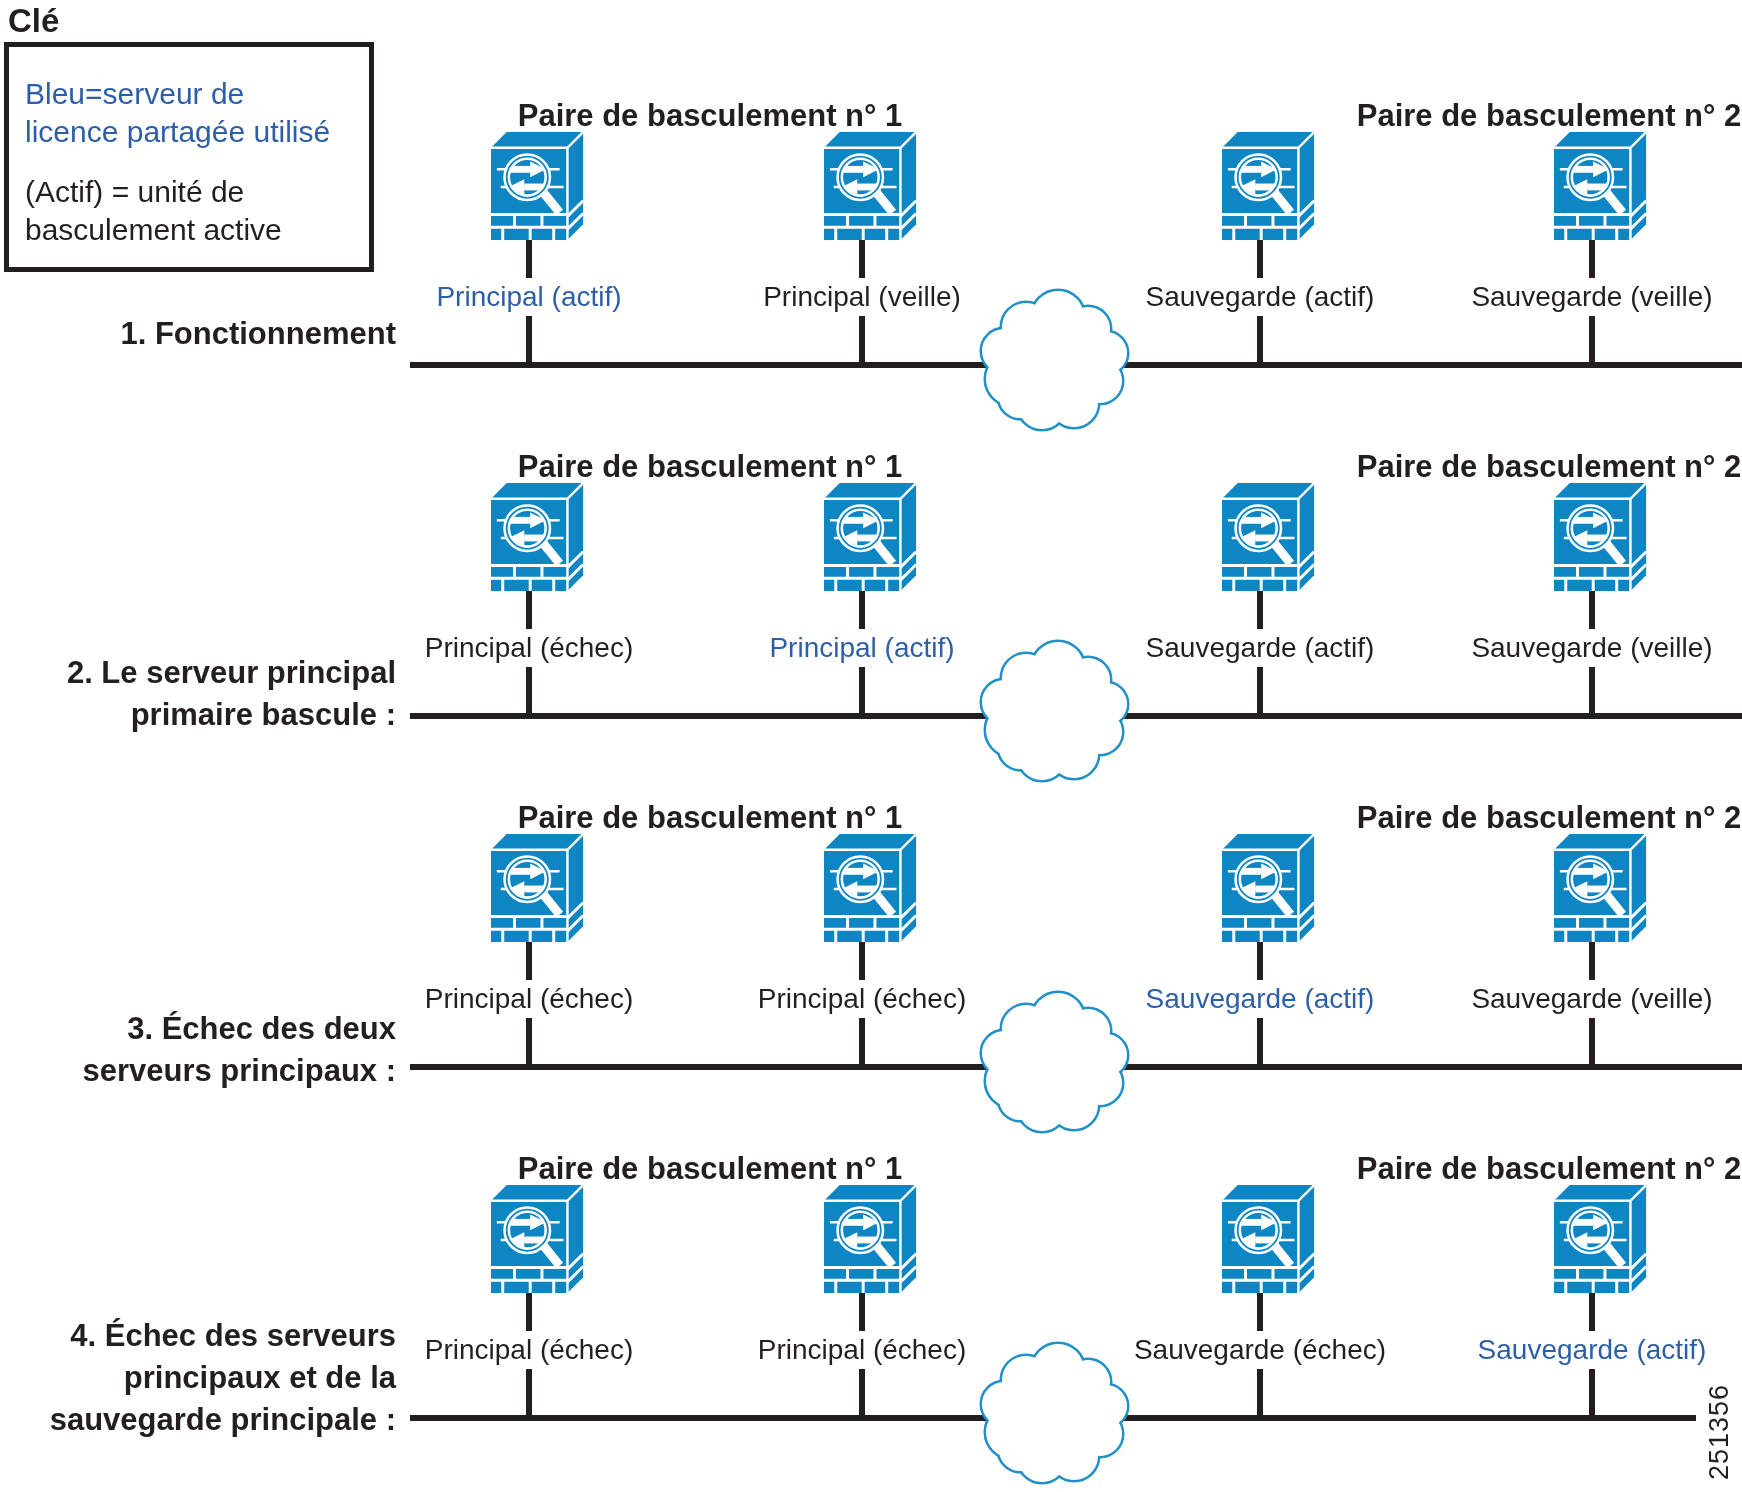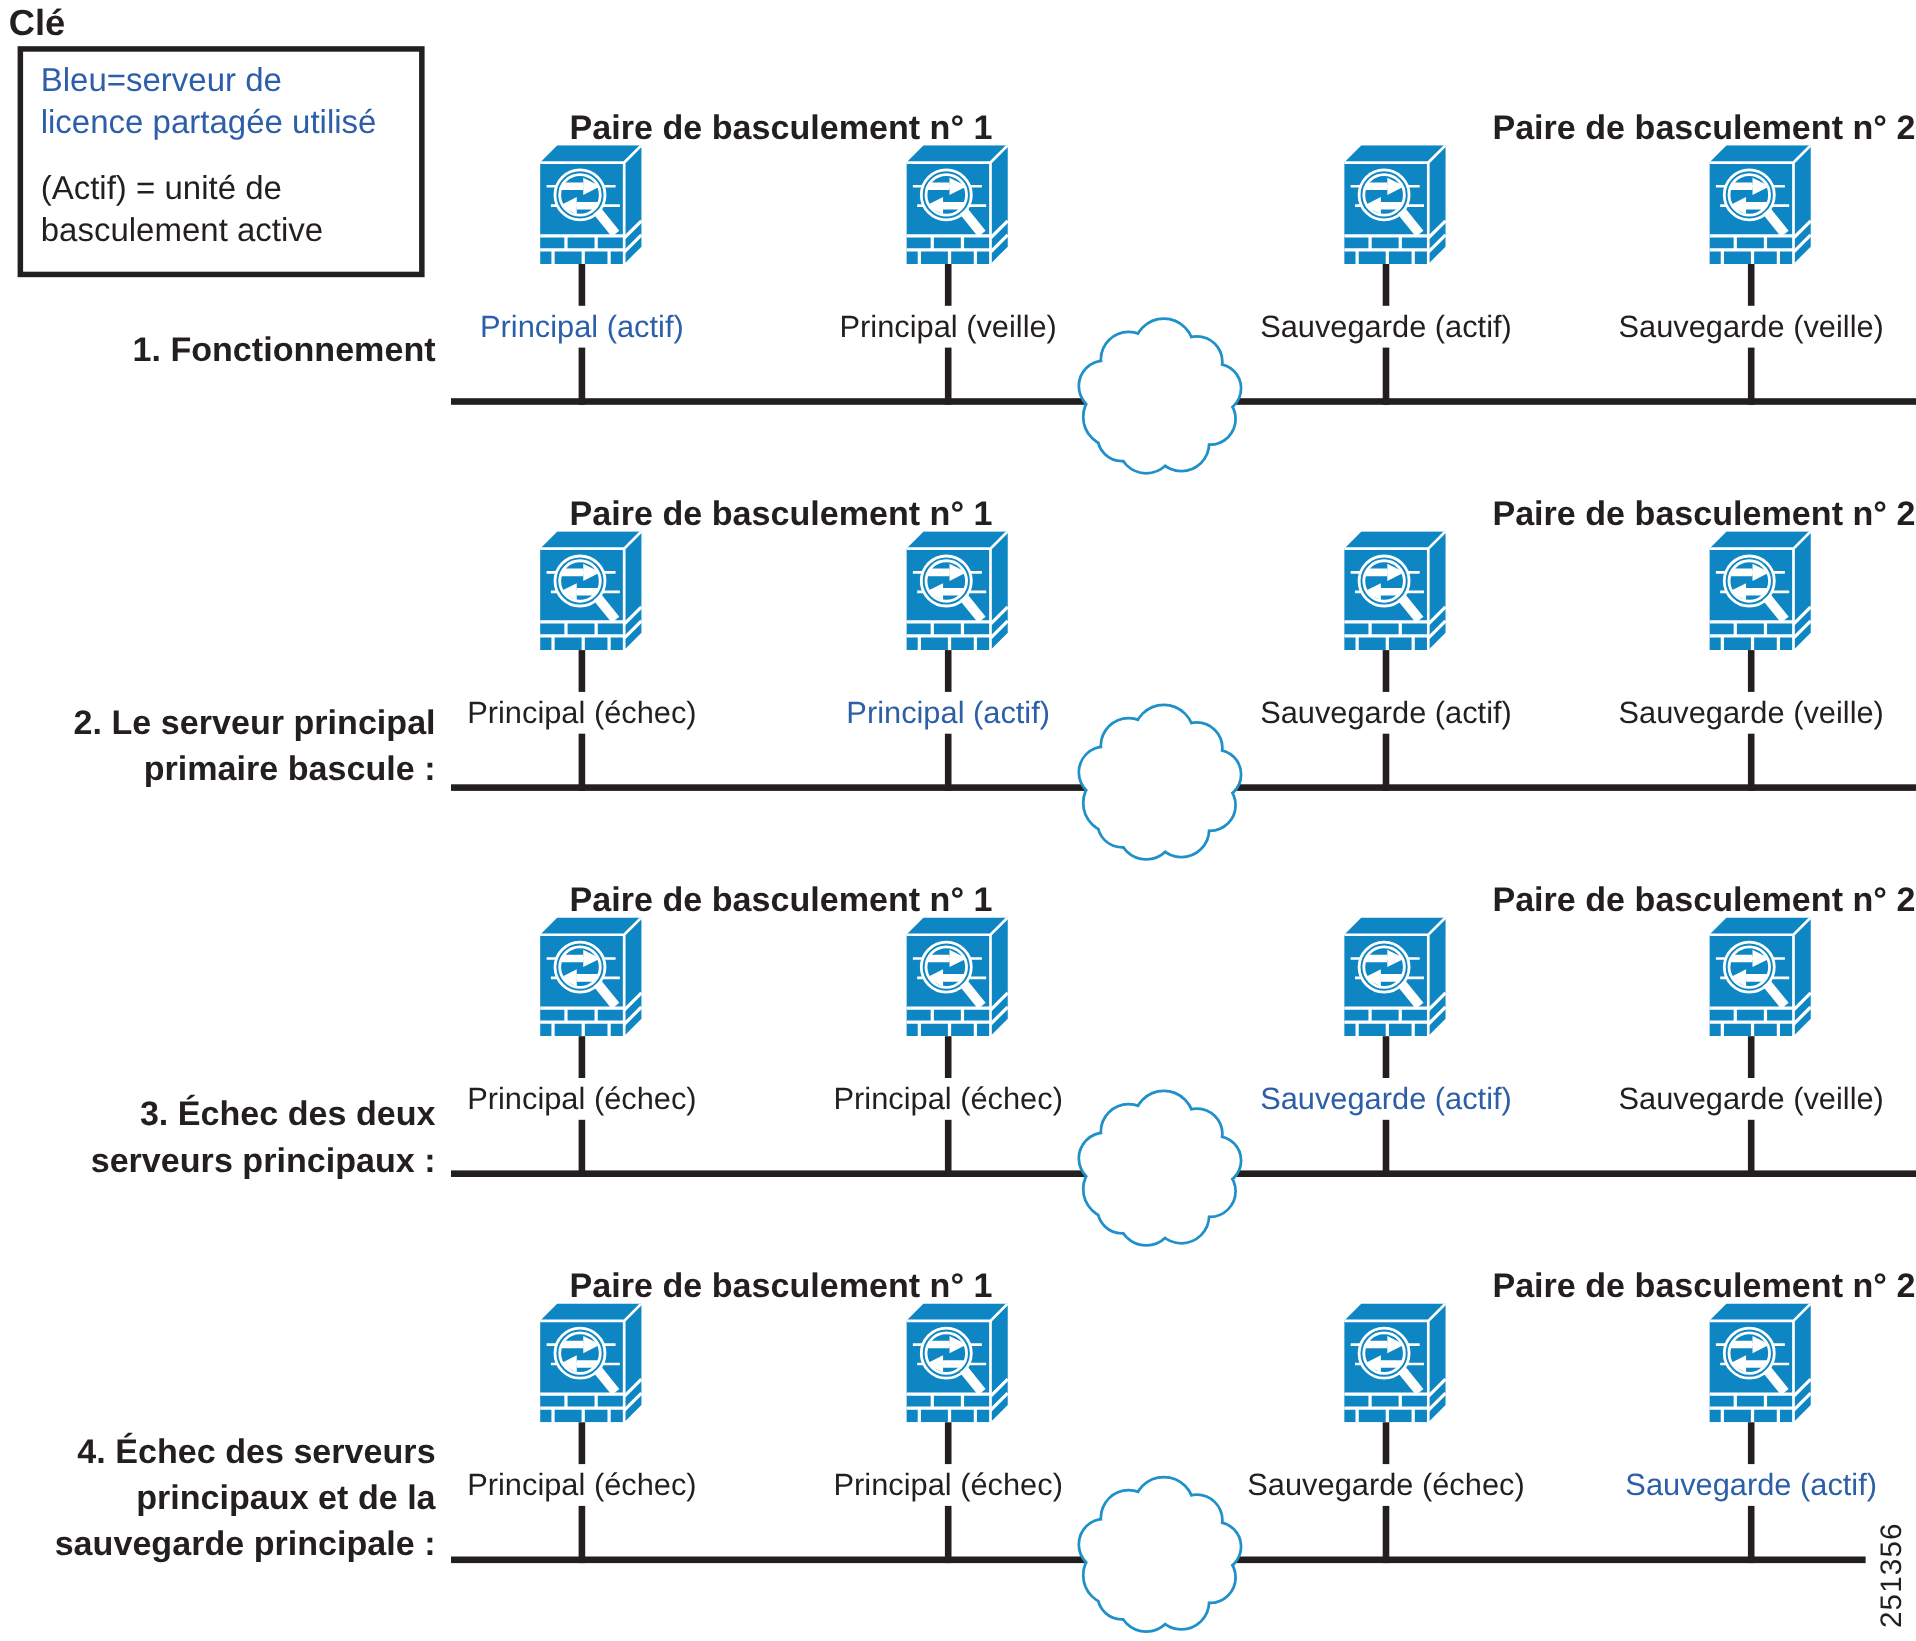--- a/index.html
+++ b/index.html
@@ -9,22 +9,22 @@
     --cloud-blue:#2090C8;
   }
   html,body{margin:0;padding:0;background:#fff;}
   .canvas{
     position:relative;width:1742px;height:1492px;background:#fff;overflow:hidden;
     font-family:"Liberation Sans","DejaVu Sans",sans-serif;color:var(--ink,#231F20);
   }
   
   .key-title{position:absolute;left:8px;top:2px;font-size:33px;font-weight:bold;text-align:center;}
   .key-box{
-    position:absolute;left:16px;top:42px;width:344px;height:176px;
-    border:5px solid var(--ink,#231F20);padding:8px 0 16px 16px;
+    position:absolute;left:4px;top:42px;width:344px;height:176px;
+    border:5px solid var(--ink,#231F20);padding:28px 0 16px 16px;
   }
   .key-line{font-size:30px;line-height:38px;}
   .key-blue{color:var(--active-blue,#2D5FA8);}
   .key-black{margin-top:22px;}
   
   .row{position:absolute;left:0;width:1742px;height:350px;}
   .pair-header{
     position:absolute;top:-4px;transform:translateX(-50%);
     font-size:31px;font-weight:bold;white-space:nowrap;
   }
@@ -38,21 +38,21 @@
   .devlabel{
     position:absolute;top:176px;left:0;transform:translateX(-50%);
     white-space:nowrap;background:#fff;padding:1px 7px;
     font-size:28px;line-height:36px;
   }
   .devlabel.active{color:var(--active-blue,#2D5FA8);}
   .cloud{position:absolute;left:968px;top:181px;width:170px;height:162px;}
   
   .scenario-label{
     position:absolute;left:0;width:396px;text-align:right;
-    font-size:31px;font-weight:bold;line-height:42px;white-space:nowrap;
+    font-size:31px;font-weight:bold;line-height:42px;white-space:nowrap;margin-top:16px;
   }
   
   .fig-num{
     position:absolute;left:1704px;top:1480px;
     transform:rotate(-90deg);transform-origin:0 0;
     font-size:27px;letter-spacing:1px;white-space:nowrap;
   }
 </style>
 </head>
 <body>

